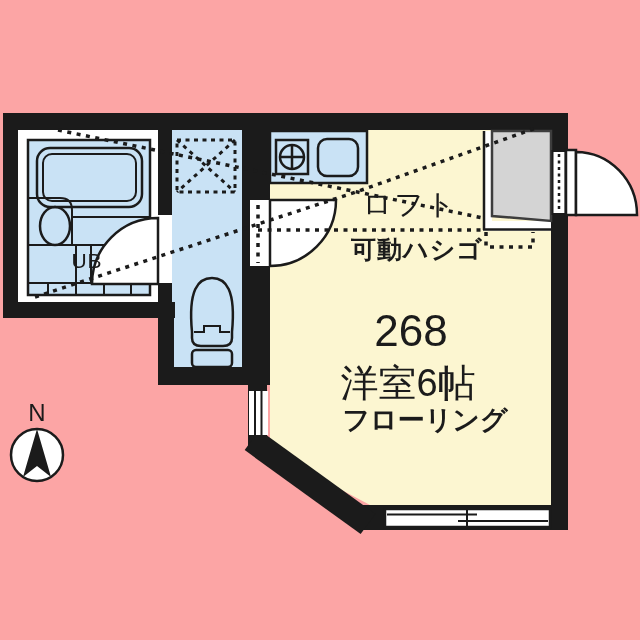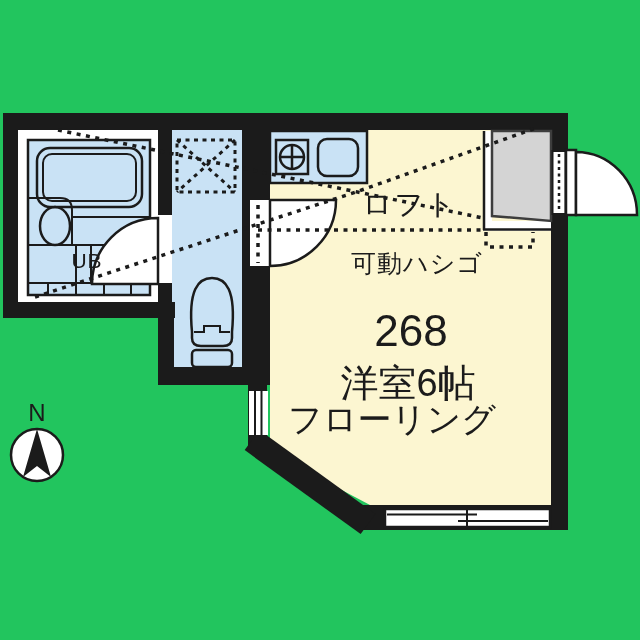--- a/index.html
+++ b/index.html
@@ -1,25 +1,25 @@
 <!DOCTYPE html>
 <html><head>
 <meta charset="utf-8">
 <style>
   html,body{margin:0;padding:0;background:#ffffff;}
-  #canvas{position:relative;width:640px;height:640px;background:#22c55e;overflow:hidden;
+  #canvas{position:relative;width:640px;height:640px;background:#fca5a5;overflow:hidden;
           font-family:"Liberation Sans","DejaVu Sans",sans-serif;}
   #plan-svg{position:absolute;left:0;top:0;}
   .label{position:absolute;transform:translate(-50%,-50%);color:#1b1b1b;white-space:nowrap;
          font-family:"Liberation Sans","DejaVu Sans",sans-serif;}
   .label-loft{left:410px;top:205px;font-size:29px;font-weight:500;letter-spacing:2px;}
-  .label-ladder{left:417px;top:249px;font-size:25px;font-weight:400;letter-spacing:1px;margin-top:14px;}
+  .label-ladder{left:417px;top:249px;font-size:25px;font-weight:700;letter-spacing:1px;}
   .label-unit{left:411px;top:331px;font-size:44px;font-weight:500;}
   .label-roomtype{left:408px;top:383px;font-size:38px;font-weight:500;}
-  .label-floor{left:392px;top:420px;font-size:34px;font-weight:400;}
+  .label-floor{left:425px;top:420px;font-size:27px;font-weight:700;}
   .label-ub{left:87px;top:261px;font-size:21px;font-weight:500;letter-spacing:1px;}
   .label-n{left:37px;top:413px;font-size:24px;font-weight:500;}
 </style>
 </head>
 <body>
 
 <div id="canvas">
 
 <svg id="plan-svg" width="640" height="640" viewBox="0 0 640 640">
 

